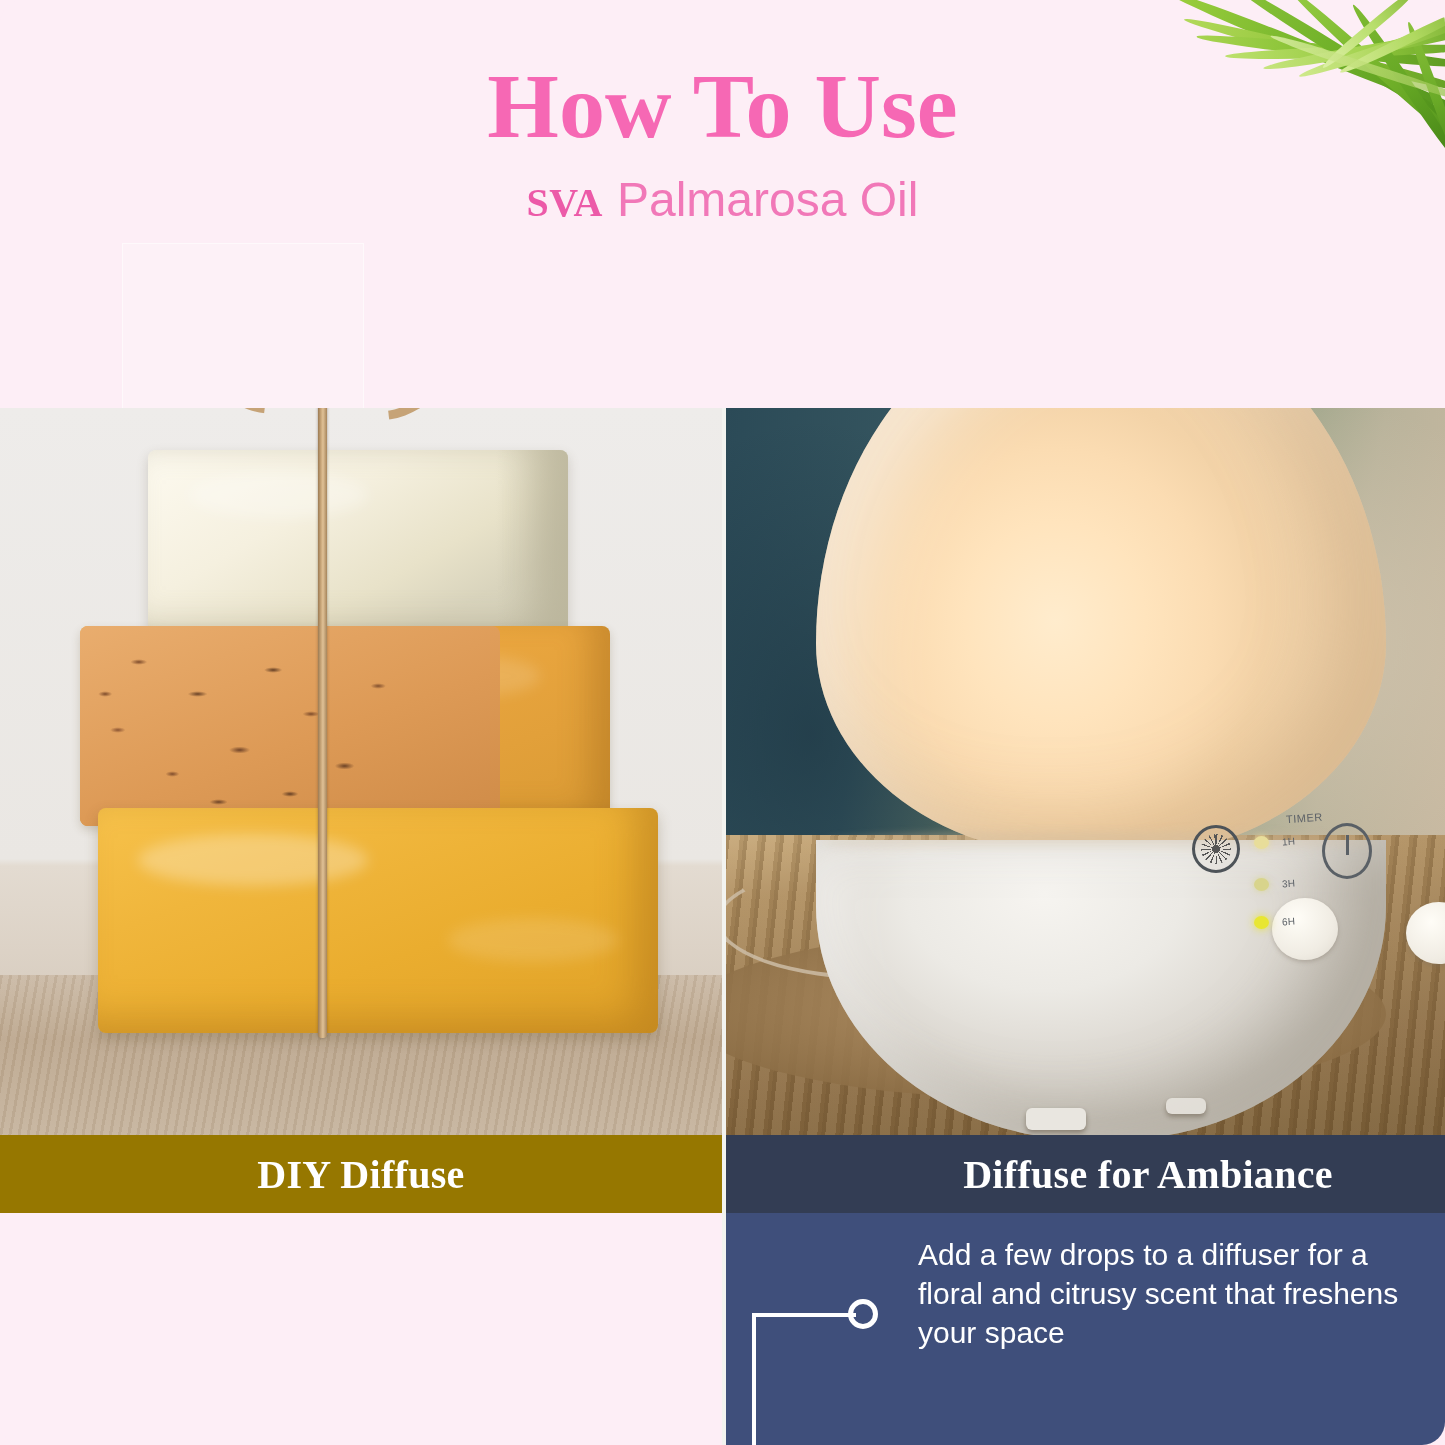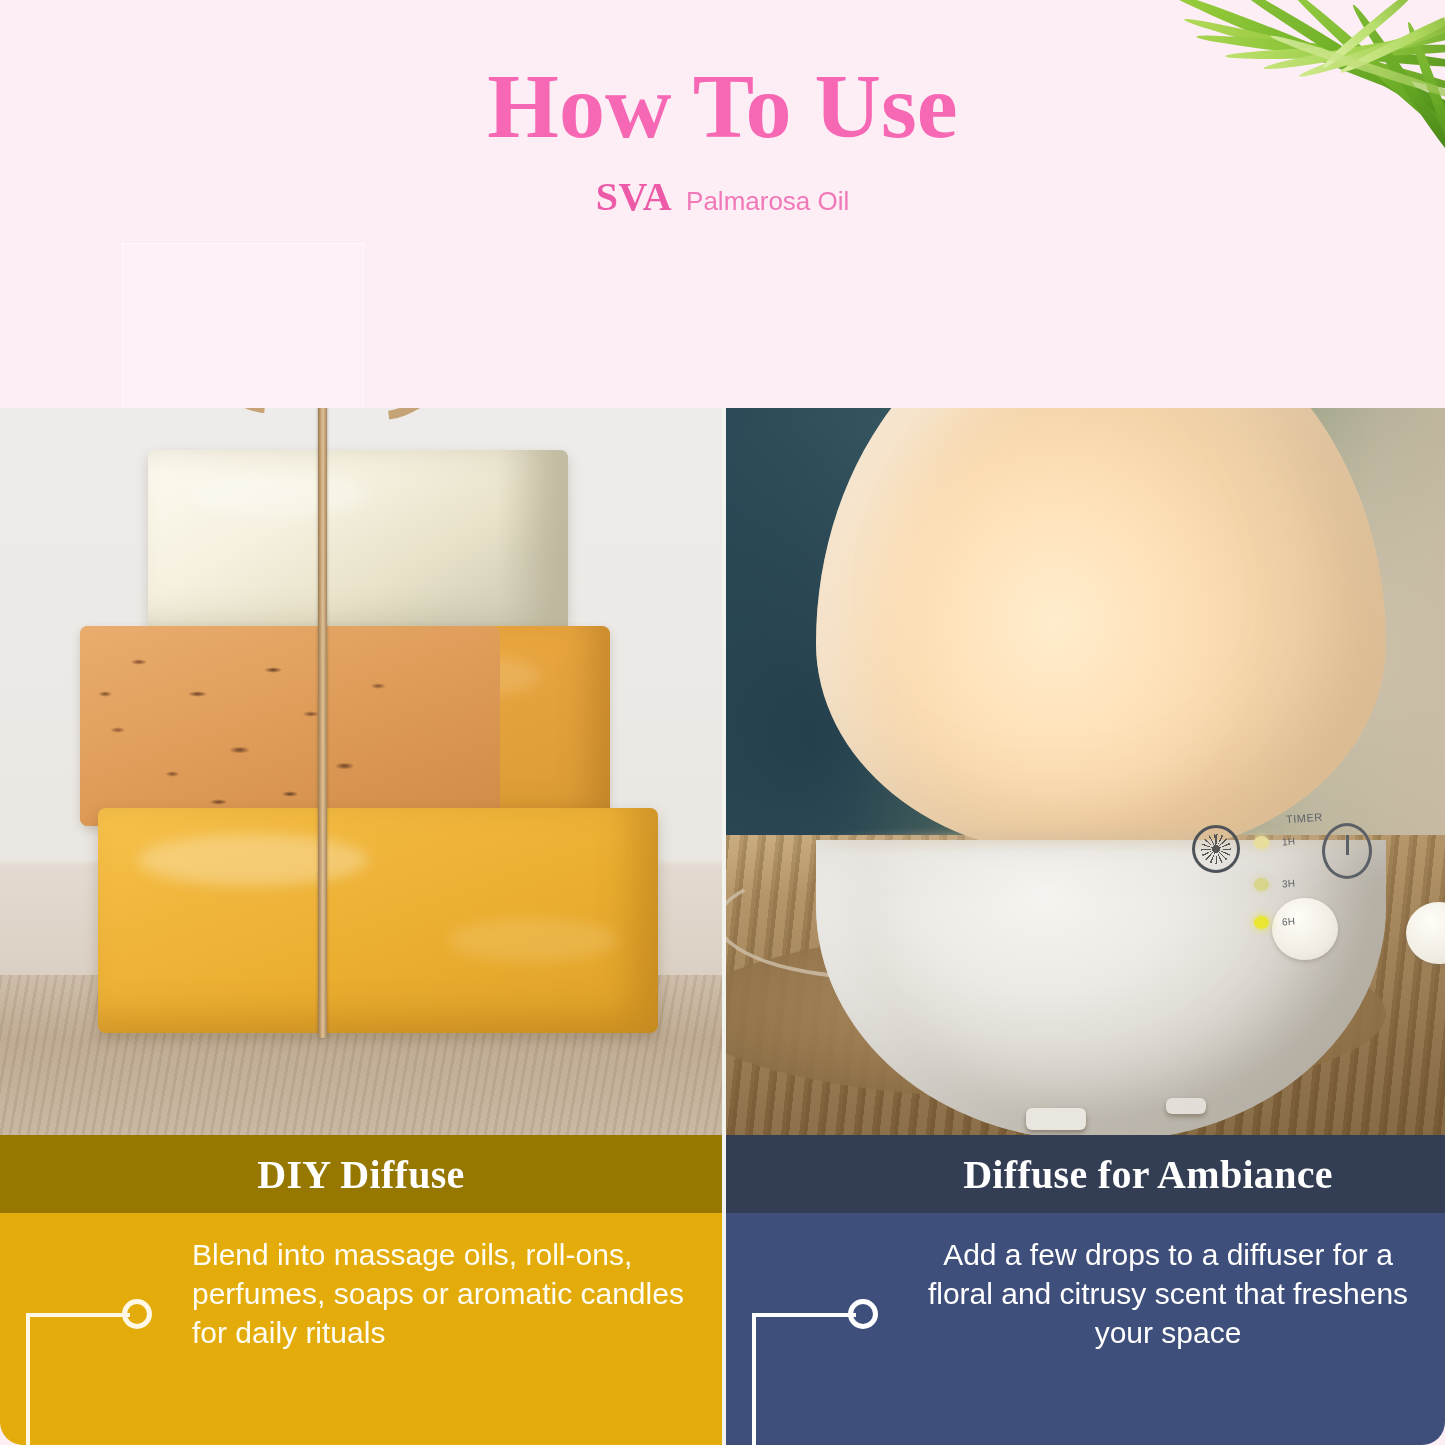--- a/index.html
+++ b/index.html
@@ -30,21 +30,21 @@
   .subtitle{
     position:absolute;left:0;top:176px;width:1445px;text-align:center;
     font-size:40px;line-height:1;color:#f06bb2;white-space:nowrap;
   }
   .subtitle .brand{
     font-family:"Liberation Serif", serif;font-weight:bold;
     color:#ec5aa8;font-size:40px;letter-spacing:.5px;
   }
   .subtitle .prod{
     font-family:"Liberation Sans", sans-serif;font-weight:400;
-    color:#f178b8;font-size:26px;
+    color:#f178b8;font-size:48px;
   }
 
   
   .grass{position:absolute;right:0;top:-10px;width:370px;height:300px;overflow:hidden;}
   .blade{
     position:absolute;transform-origin:100% 50%;
     border-radius:50% / 6px;
   }
 
   
@@ -173,21 +173,21 @@
   .conn{position:absolute;left:0;top:0;width:180px;height:232px;}
   .conn .vline{position:absolute;left:26px;top:102px;width:4px;height:130px;background:#fff8e6;}
   .conn .hline{position:absolute;left:26px;top:100px;width:104px;height:4px;background:#fff8e6;}
   .conn .dot{position:absolute;left:122px;top:86px;width:20px;height:20px;border-radius:50%;
     border:5px solid #fff8e6;background:transparent;}
   .bodybar.right .conn .vline,.bodybar.right .conn .hline{background:#ffffff;}
   .bodybar.right .conn .dot{border-color:#ffffff;}
 
   .bodytext{position:absolute;top:22px;font-size:30px;line-height:1.30;color:#fffdf4;}
   .bodybar.left .bodytext{left:192px;width:500px;}
-  .bodybar.right .bodytext{left:192px;width:500px;color:#ffffff;text-align:center;}
+  .bodybar.right .bodytext{left:192px;width:500px;color:#ffffff;}
 </style>
 </head>
 <body>
 
 <div class="canvas">
 
   <div class="header">
     <div class="faint-box"></div>
 
     <div class="title">How To Use</div>
@@ -277,28 +277,20 @@
 
   <div class="col-gap"></div>
 
   <div class="titlebar left">
     <span>DIY Diffuse</span>
   </div>
   <div class="titlebar right">
     <span>Diffuse for Ambiance</span>
   </div>
 
-  <div class="bodybar left">
-    <div class="conn">
-      <div class="vline"></div>
-      <div class="hline"></div>
-      <div class="dot"></div>
-    </div>
-    <div class="bodytext">Blend into massage oils, roll-ons, perfumes, soaps or aromatic candles for daily rituals</div>
-  </div>
 
   <div class="bodybar right">
     <div class="conn">
       <div class="vline"></div>
       <div class="hline"></div>
       <div class="dot"></div>
     </div>
     <div class="bodytext">Add a few drops to a diffuser for a floral and citrusy scent that freshens your space</div>
   </div>
 

